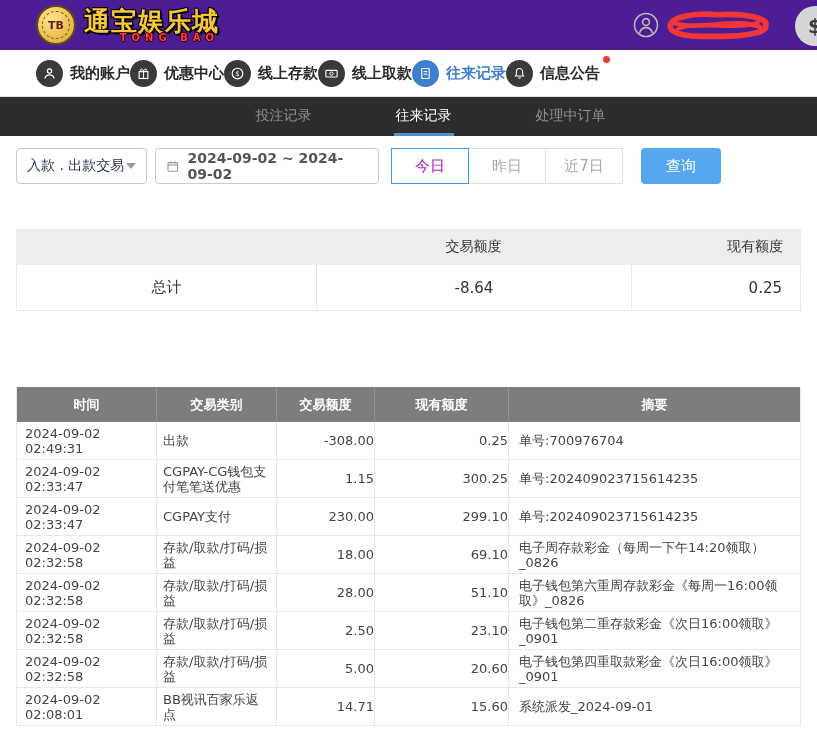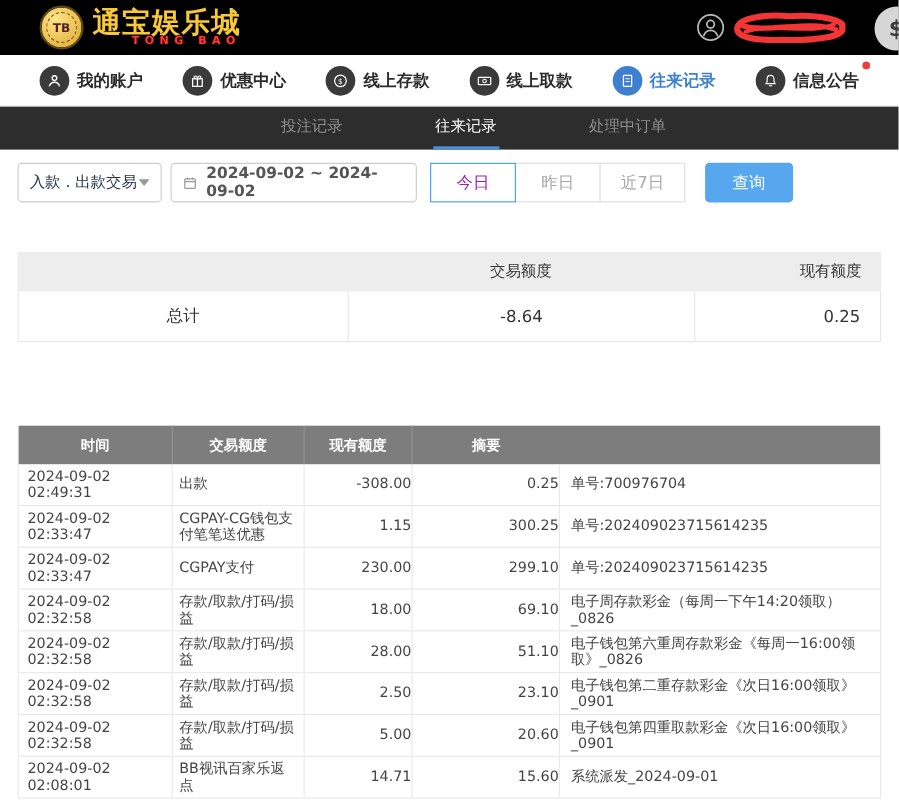--- a/index.html
+++ b/index.html
@@ -1,38 +1,38 @@
 <!DOCTYPE html>
 <html><head>
 <meta charset="utf-8">
 <style>
   * { margin:0; padding:0; box-sizing:border-box; }
   html,body { width:817px; height:729px; overflow:hidden; background:#fff;
     font-family:"DejaVu Sans","Liberation Sans",sans-serif; }
 
   
-  .topbar { position:relative; height:50px; background:#000000; display:flex; align-items:center; padding-left:36px; }
+  .topbar { position:relative; height:50px; background:#4c1d95; display:flex; align-items:center; padding-left:36px; }
   .coin { width:40px; height:40px; border-radius:50%; border:2px solid #5d4a14;
     background:radial-gradient(circle at 35% 30%, #ffe58a, #d9a62e); display:flex; align-items:center; justify-content:center; }
   .coin-inner { width:28px; height:28px; border-radius:50%; border:1px dashed rgba(110,60,0,.85);
     display:flex; align-items:center; justify-content:center; font-size:11px; font-weight:bold; color:#5a1f1f; }
   .brand { margin-left:8px; }
   .brand-title { font-size:26px; font-weight:bold; color:#f8c83a; letter-spacing:1px; line-height:26px;
     text-shadow:-1px -1px 0 #000,1px -1px 0 #000,-1px 1px 0 #000,1px 1px 0 #000,2px 2px 0 #000; }
   .brand-sub { font-size:10px; font-weight:bold; color:#ff3b3b; letter-spacing:5px; text-align:right; margin-top:-2px;
     text-shadow:-1px 0 0 #300,1px 0 0 #300,0 1px 0 #300,0 -1px 0 #300; }
   .user-area { position:absolute; right:0; top:0; height:50px; display:flex; align-items:center; }
   .person-badge { width:26px; height:26px; display:flex; align-items:center; justify-content:center; cursor:pointer; }
   .scribble { margin-left:2px; width:112px; height:30px; }
   .dollar-circle { position:absolute; right:-18px; top:6px; width:40px; height:40px; border-radius:50%;
     background:#d6d6d6; color:#3c3c3c; font-size:20px; font-weight:bold; display:flex; align-items:center; justify-content:center; }
 
   
   .nav { height:47px; border-bottom:1px solid #e0e0e0; display:flex; align-items:center;
-    justify-content:space-between; padding:0 36px; background:#fff; }
+    justify-content:flex-start; padding:0 36px; background:#fff; }
   .nav-item { display:flex; align-items:center; gap:7px; cursor:pointer; position:relative; }
   .nav-icon { width:27px; height:27px; border-radius:50%; background:#3a3a3a; display:flex; align-items:center; justify-content:center; flex:0 0 27px; }
   .nav-item.active .nav-icon { background:#3f7fd0; }
   .nav-label { font-size:15px; font-weight:600; color:#2b2b2b; }
   .nav-item.active .nav-label { color:#3f7fd0; }
   .red-dot { position:absolute; right:-10px; top:-4px; width:7px; height:7px; border-radius:50%; background:#f03b3b; }
 
   
   .subnav { height:39px; background:#2d2d2d; display:flex; justify-content:center; gap:36px; }
   .subtab { font-size:14px; color:#8f8f8f; line-height:36px; cursor:pointer; padding:0 2px; border-bottom:3px solid transparent;margin-left:44px; }
@@ -213,20 +213,21 @@
   <div class="summary-row">
     <div class="c">总计</div>
     <div class="c">-8.64</div>
     <div class="c">0.25</div>
   </div>
 </div>
 
 <div class="txn-table">
   <div class="txn-header">
     <div class="hcell">时间</div>
+    <div class="hcell">交易类别</div>
     <div class="hcell">交易额度</div>
     <div class="hcell">现有额度</div>
     <div class="hcell">摘要</div>
   </div>
   <div id="txn-body">
       <div class="trow">
         <div class="tcell c0">2024-09-02 02:49:31</div>
         <div class="tcell c1">出款</div>
         <div class="tcell c2">-308.00</div>
         <div class="tcell c3">0.25</div>

